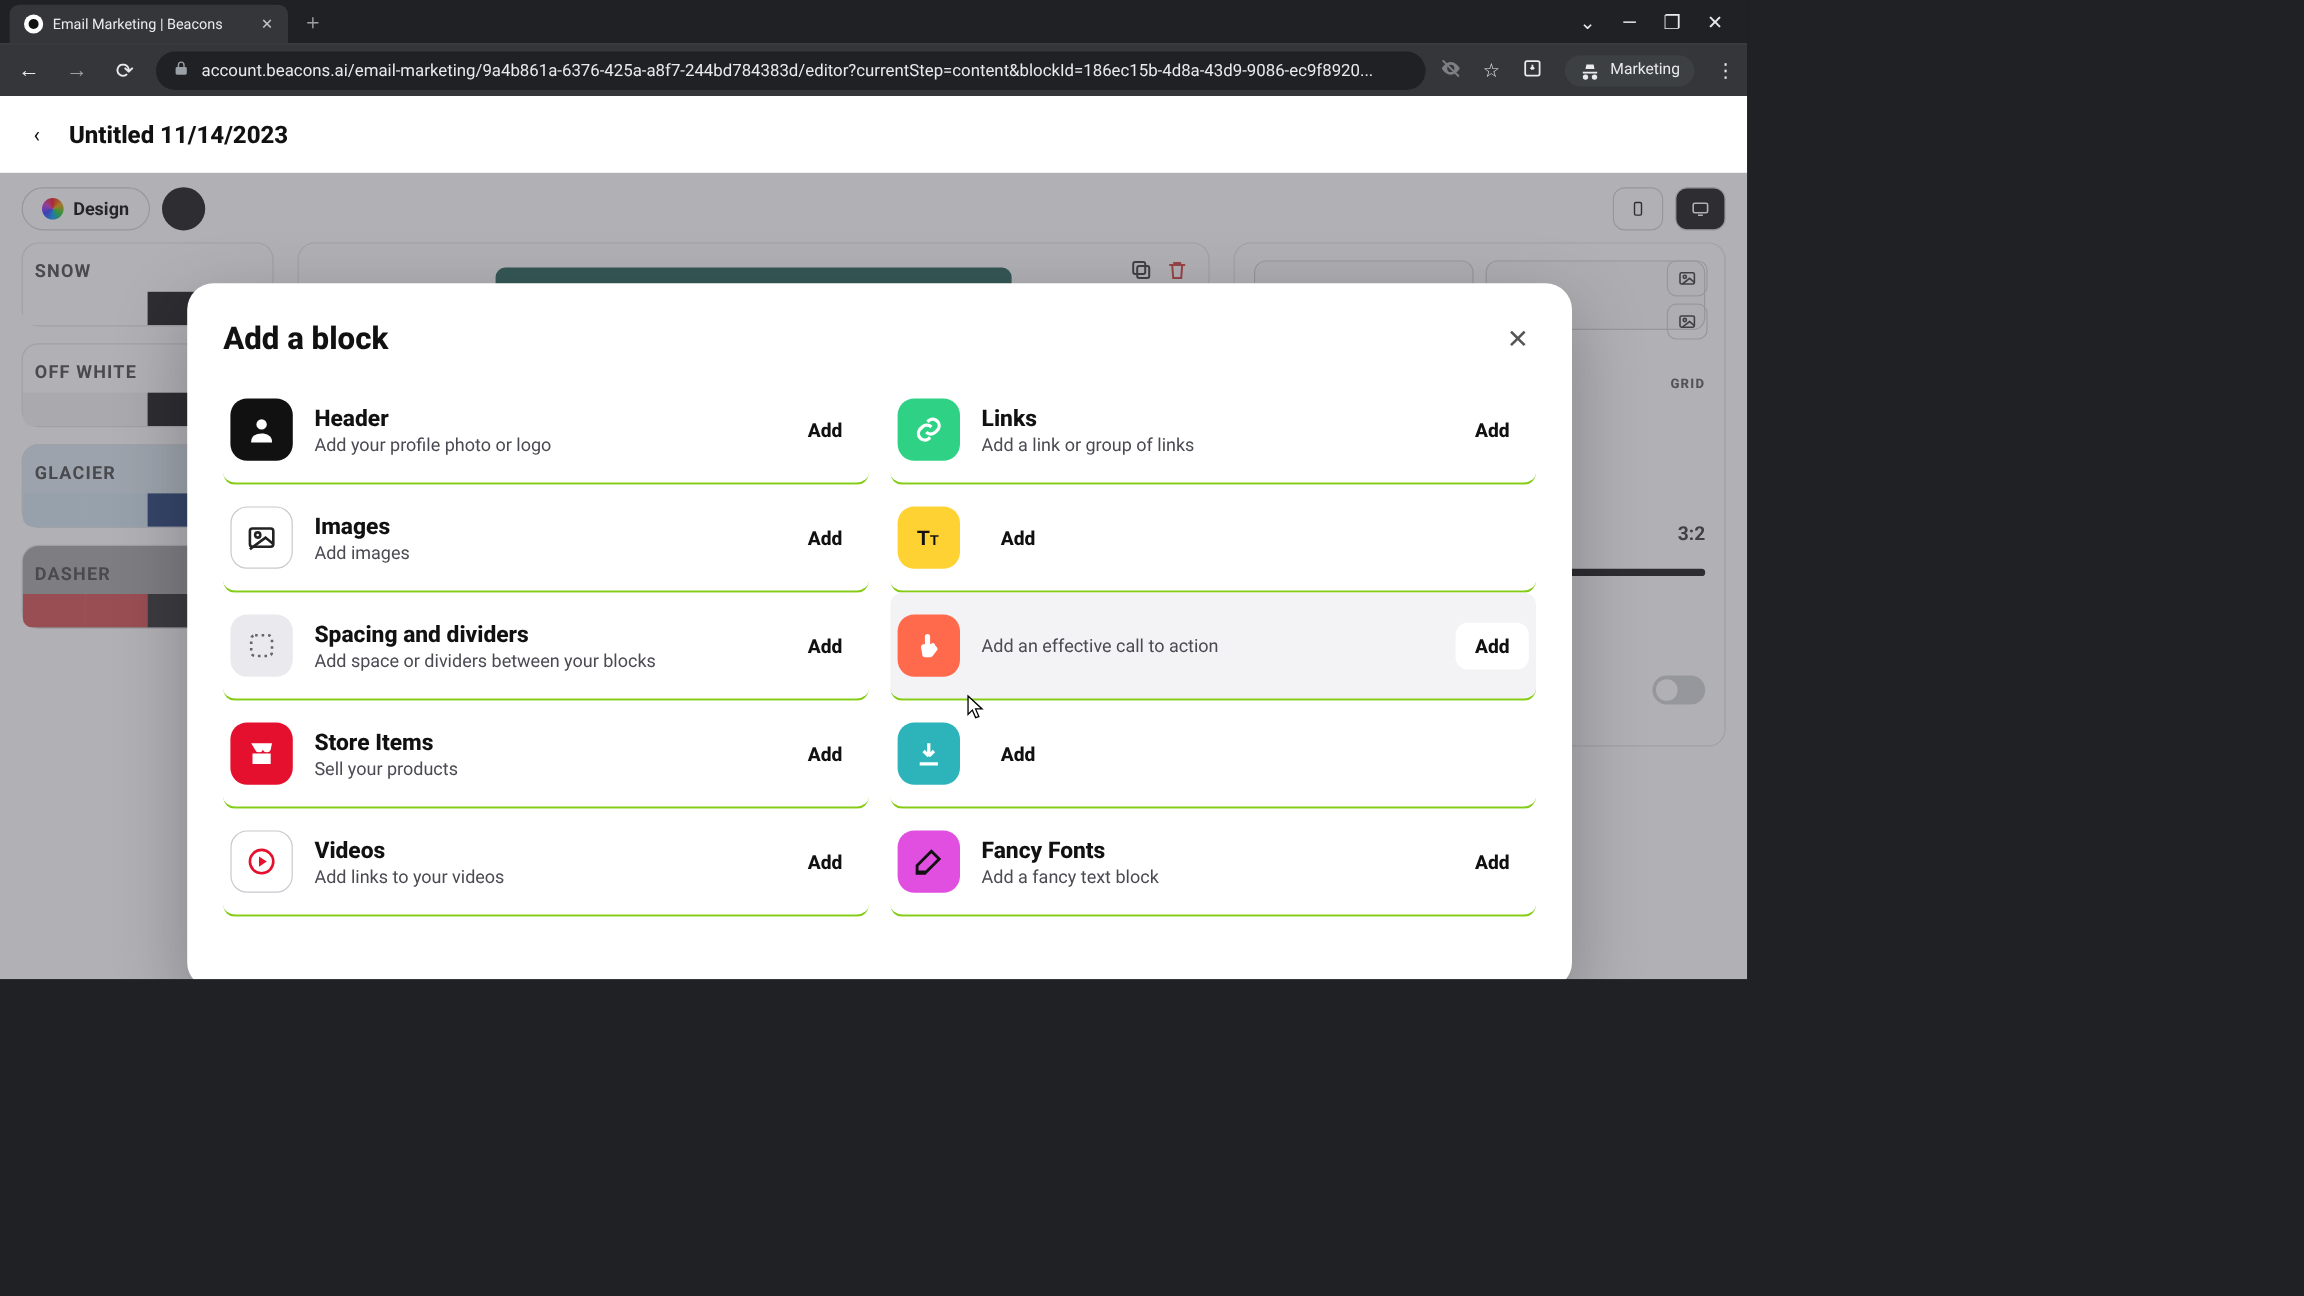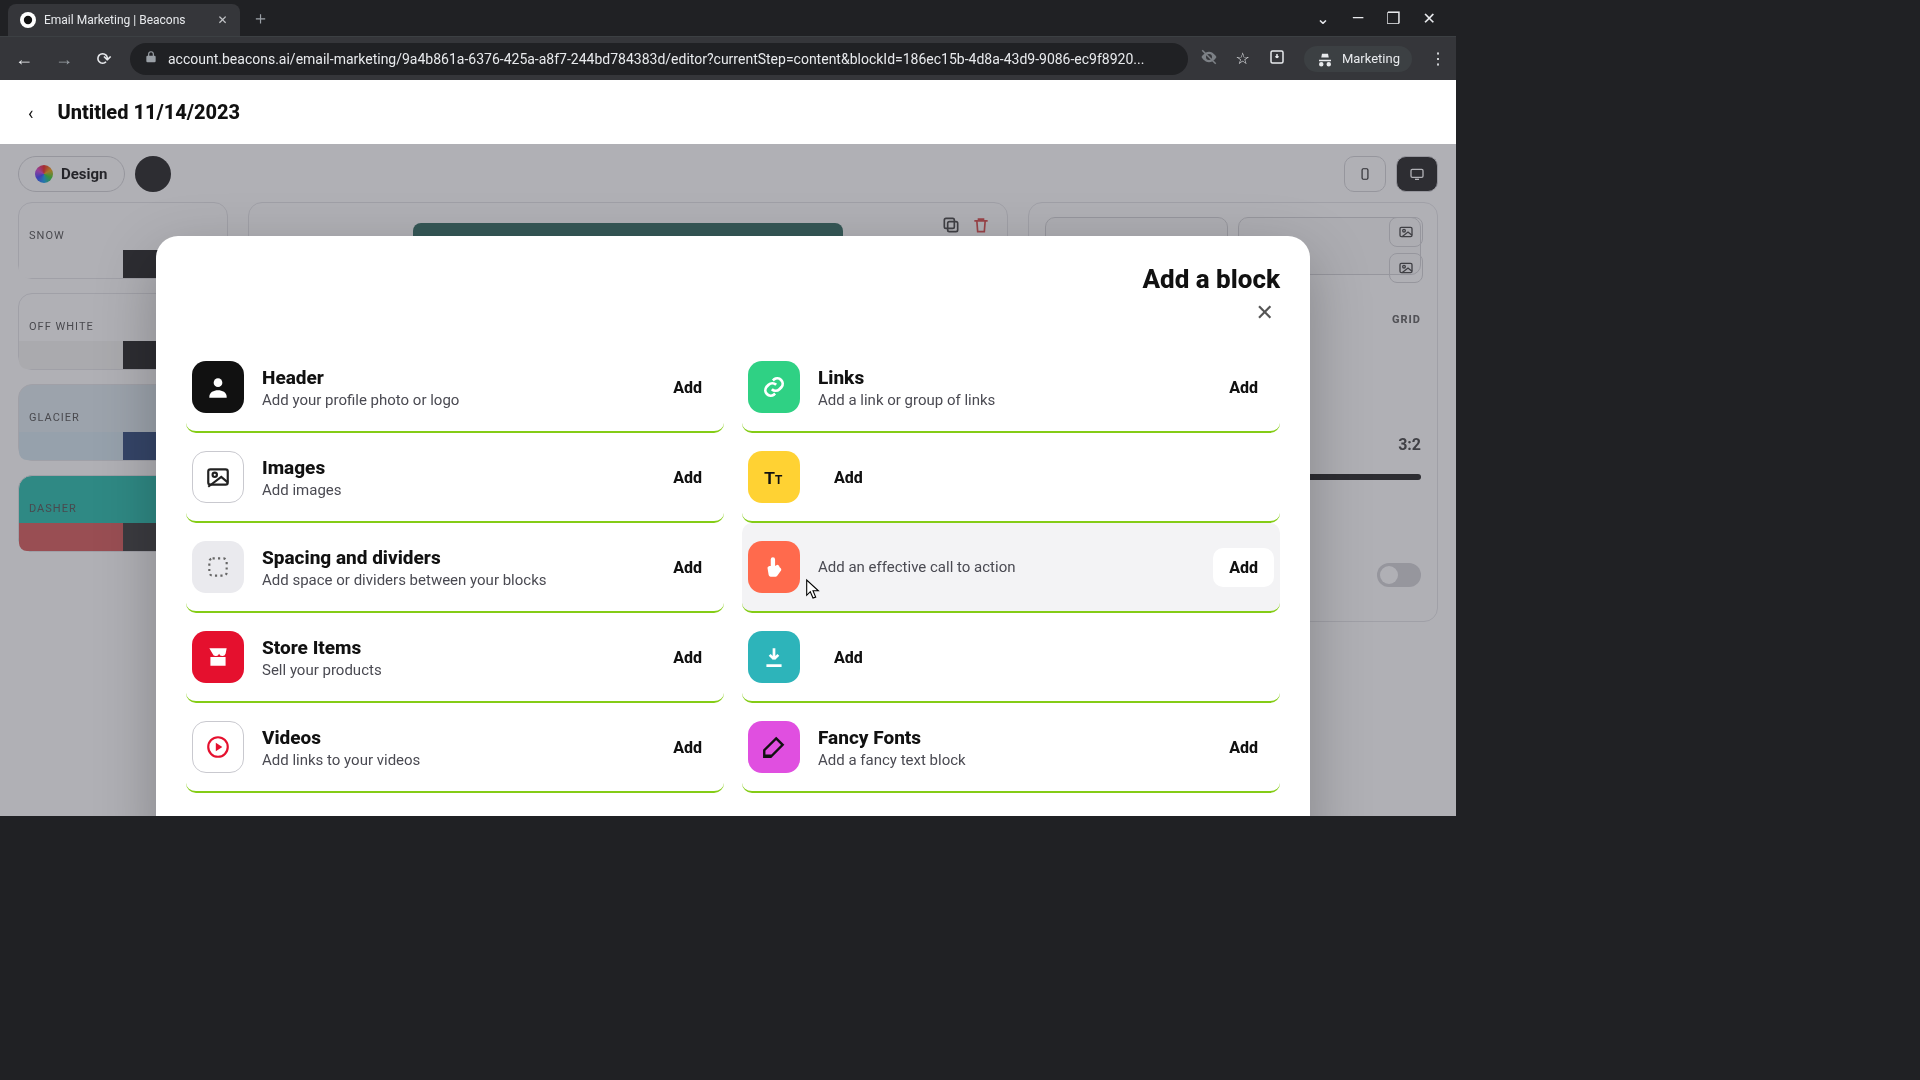--- a/index.html
+++ b/index.html
@@ -122,22 +122,22 @@
   .view-btn.active { background:#111; color:#fff; }
 
   .bg-cols { display:flex; gap:20px; }
   .theme-col { width:210px; }
   .theme-card {
     border:1px solid #e2e2e6; border-radius:14px;
     padding:10px 10px 0 10px; margin-bottom:14px;
     background:#fff;
   }
   .theme-card.gl { background:#dbe8ef; }
-  .theme-card.da { background:#14b8a6; }
-  .theme-name { font-size:11px; font-weight:400; letter-spacing:1px; color:#444; margin:16px 0 8px 0; }
+  .theme-card.da { background:#a3a3a3; }
+  .theme-name { font-size:15px; font-weight:700; letter-spacing:1px; color:#444; margin:4px 0 8px 0; }
   .swatches { display:flex; height:28px; border-radius:0 0 8px 8px; overflow:hidden; margin:0 -10px; }
   .sw { flex:1; }
 
   .canvas-col {
     flex:1;
     border:1px solid #e2e2e6; border-radius:14px;
     min-height:520px; position:relative;
     display:flex; justify-content:center; padding-top:20px;
     background:#fff;
   }
@@ -165,21 +165,21 @@
   
   .modal {
     position:absolute;
     top: 156px; left: 156px;
     width: 1154px;
     background:#fff;
     border-radius:22px;
     box-shadow: 0 20px 60px rgba(0,0,0,.25);
     padding: 28px 30px 60px 30px;
   }
-  .modal-head { display:flex; align-items:flex-end;flex-direction:column; }
+  .modal-head { display:flex; align-items:center; }
   .modal-title { font-size:26px; font-weight:800; color:#111; }
   .modal-close { margin-left:auto; font-size:22px; color:#555; padding:6px; }
 
   .block-grid {
     display:grid;
     grid-template-columns: 1fr 1fr;
     column-gap: 18px;
     margin-top: 12px;
   }
   .block-row {

